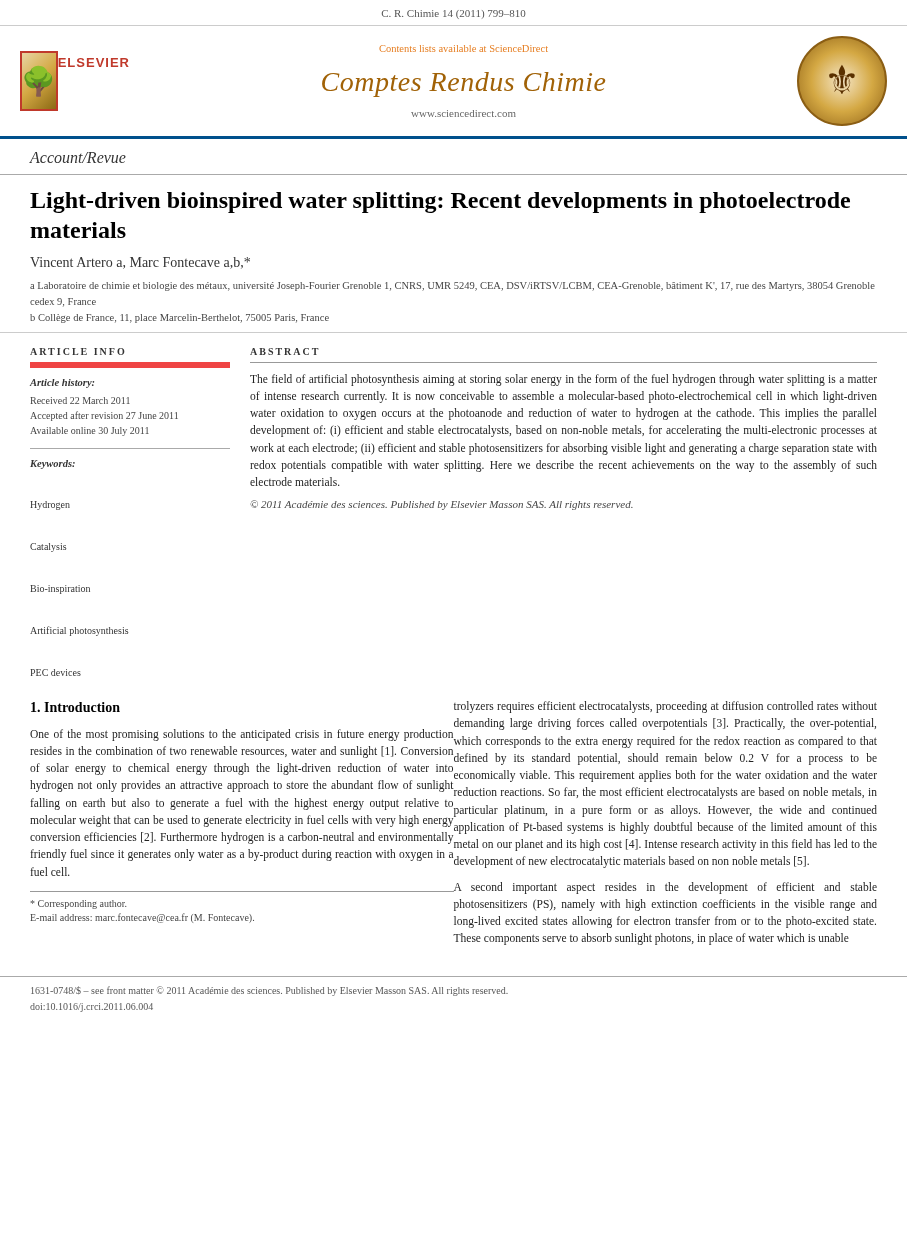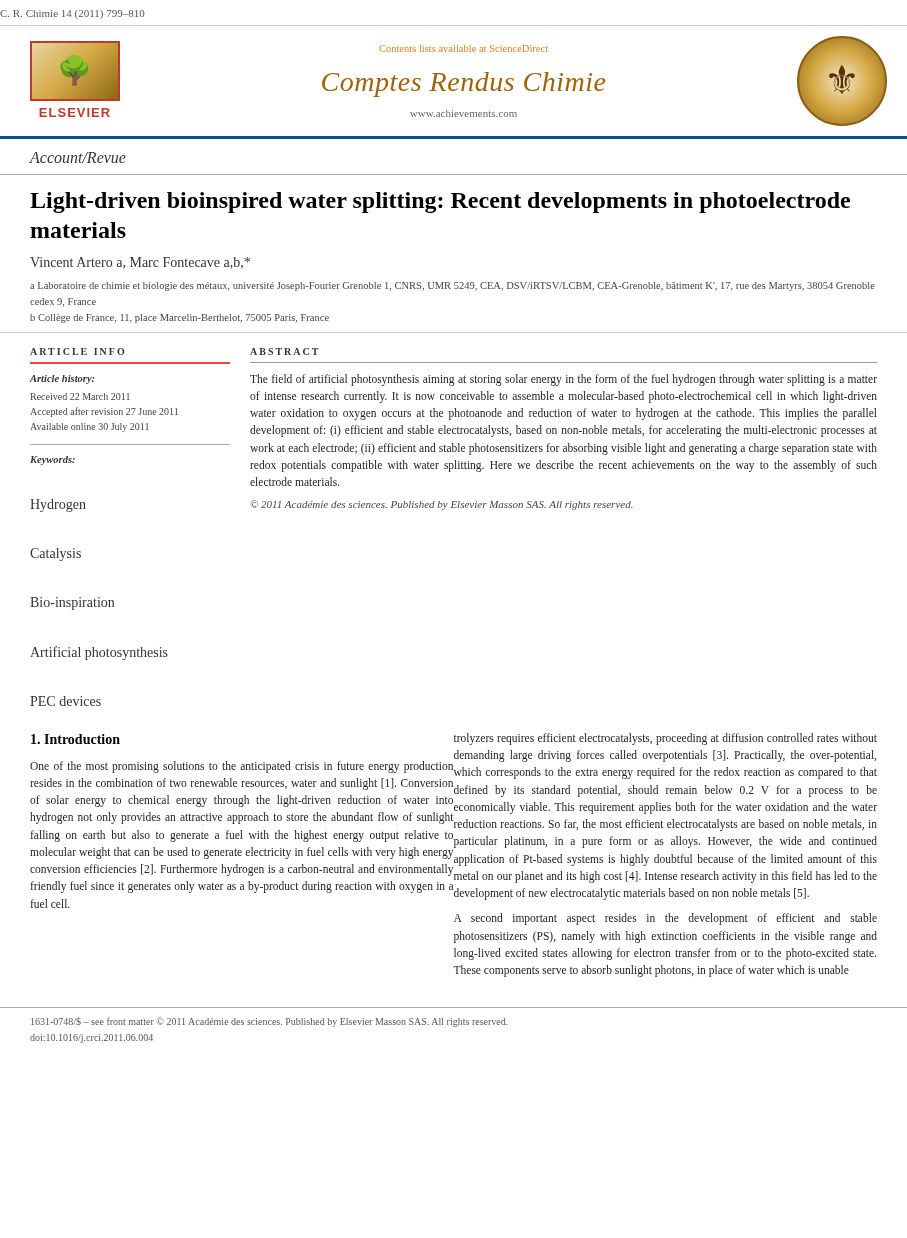--- a/index.html
+++ b/index.html
@@ -8,40 +8,40 @@
       background: #fff;
       color: #000;
       width: 907px;
       min-height: 1238px;
       font-size: 13px;
       line-height: 1.4;
     }
 
     
     .top-bar {
-      text-align: left;
+      text-align: center;
       font-size: 11px;
       color: #555;
       padding: 6px 0 4px 0;
       border-bottom: 1px solid #ccc;
     }
 
     
     .journal-header {
       display: flex;
       align-items: center;
       justify-content: space-between;
       padding: 10px 20px;
       border-bottom: 3px solid #00508c;
     }
 
     .elsevier-logo {
       display: flex;
-      flex-direction: column;
-      align-items: center;
+      flex-direction: row;
+      align-items: flex-start;
       width: 110px;
     }
 
     .elsevier-logo .logo-box {
       width: 90px;
       height: 60px;
       border: 2px solid #c0392b;
       display: flex;
       align-items: center;
       justify-content: center;
@@ -165,21 +165,21 @@
     }
 
     
     .article-info-title {
       font-size: 10px;
       font-weight: bold;
       letter-spacing: 2px;
       text-transform: uppercase;
       color: #333;
       margin-bottom: 8px;
-      border-bottom: 2px solid #ef4444;
+      border-bottom: 6px solid #ef4444;
       padding-bottom: 3px;
     }
 
     .article-info-section {
       margin-bottom: 10px;
     }
 
     .article-info-section h4 {
       font-size: 10.5px;
       font-style: italic;
@@ -194,21 +194,21 @@
     }
 
     .keywords-section h4 {
       font-size: 10.5px;
       font-style: italic;
       color: #333;
       margin-bottom: 8px;
     }
 
     .keywords-section p {
-      font-size: 14px;
+      font-size: 10px;
       color: #333;
       line-height: 1.8;
       margin-top: 24px;
     }
 
     
     .abstract-title {
       font-size: 10px;
       font-weight: bold;
       letter-spacing: 2px;
@@ -296,21 +296,21 @@
   <div class="elsevier-logo">
     <div class="logo-box"></div>
     <div class="elsevier-text">ELSEVIER</div>
   </div>
 
   <div class="journal-title-center">
     <div class="science-direct-link">
       <span>Contents lists available at </span><span style="color:#e67e22">ScienceDirect</span>
     </div>
     <div class="journal-name">Comptes Rendus Chimie</div>
-    <div class="journal-url">www.achievements.com</div>
+    <div class="journal-url">www.sciencedirect.com</div>
   </div>
 
   <div class="journal-emblem"></div>
 </div>
 
 <div class="article-section-label">
   <span>Account/Revue</span>
 </div>
 
 <div class="article-title-section">
@@ -353,20 +353,24 @@
   </div>
 
 </div>
 
 <div class="body-section">
 
   <div class="body-col">
     <div class="section-title">1. Introduction</div>
     <div class="body-text">One of the most promising solutions to the anticipated crisis in future energy production resides in the combination of two renewable resources, water and sunlight [1]. Conversion of solar energy to chemical energy through the light-driven reduction of water into hydrogen not only provides an attractive approach to store the abundant flow of sunlight falling on earth but also to generate a fuel with the highest energy output relative to molecular weight that can be used to generate electricity in fuel cells with very high energy conversion efficiencies [2]. Furthermore hydrogen is a carbon-neutral and environmentally friendly fuel since it generates only water as a by-product during reaction with oxygen in a fuel cell.</div>
 
+    <div class="footnote-line">
+      <div>* Corresponding author.</div>
+      <div>E-mail address: marc.fontecave@cea.fr (M. Fontecave).</div>
+    </div>
   </div>
 
   <div class="body-col">
     <div class="body-text">trolyzers requires efficient electrocatalysts, proceeding at diffusion controlled rates without demanding large driving forces called overpotentials [3]. Practically, the over-potential, which corresponds to the extra energy required for the redox reaction as compared to that defined by its standard potential, should remain below 0.2 V for a process to be economically viable. This requirement applies both for the water oxidation and the water reduction reactions. So far, the most efficient electrocatalysts are based on noble metals, in particular platinum, in a pure form or as alloys. However, the wide and continued application of Pt-based systems is highly doubtful because of the limited amount of this metal on our planet and its high cost [4]. Intense research activity in this field has led to the development of new electrocatalytic materials based on non noble metals [5].</div>
     <div class="body-text">A second important aspect resides in the development of efficient and stable photosensitizers (PS), namely with high extinction coefficients in the visible range and long-lived excited states allowing for electron transfer from or to the photo-excited state. These components serve to absorb sunlight photons, in place of water which is unable</div>
   </div>
 
 </div>
 
 <div class="bottom-bar">

